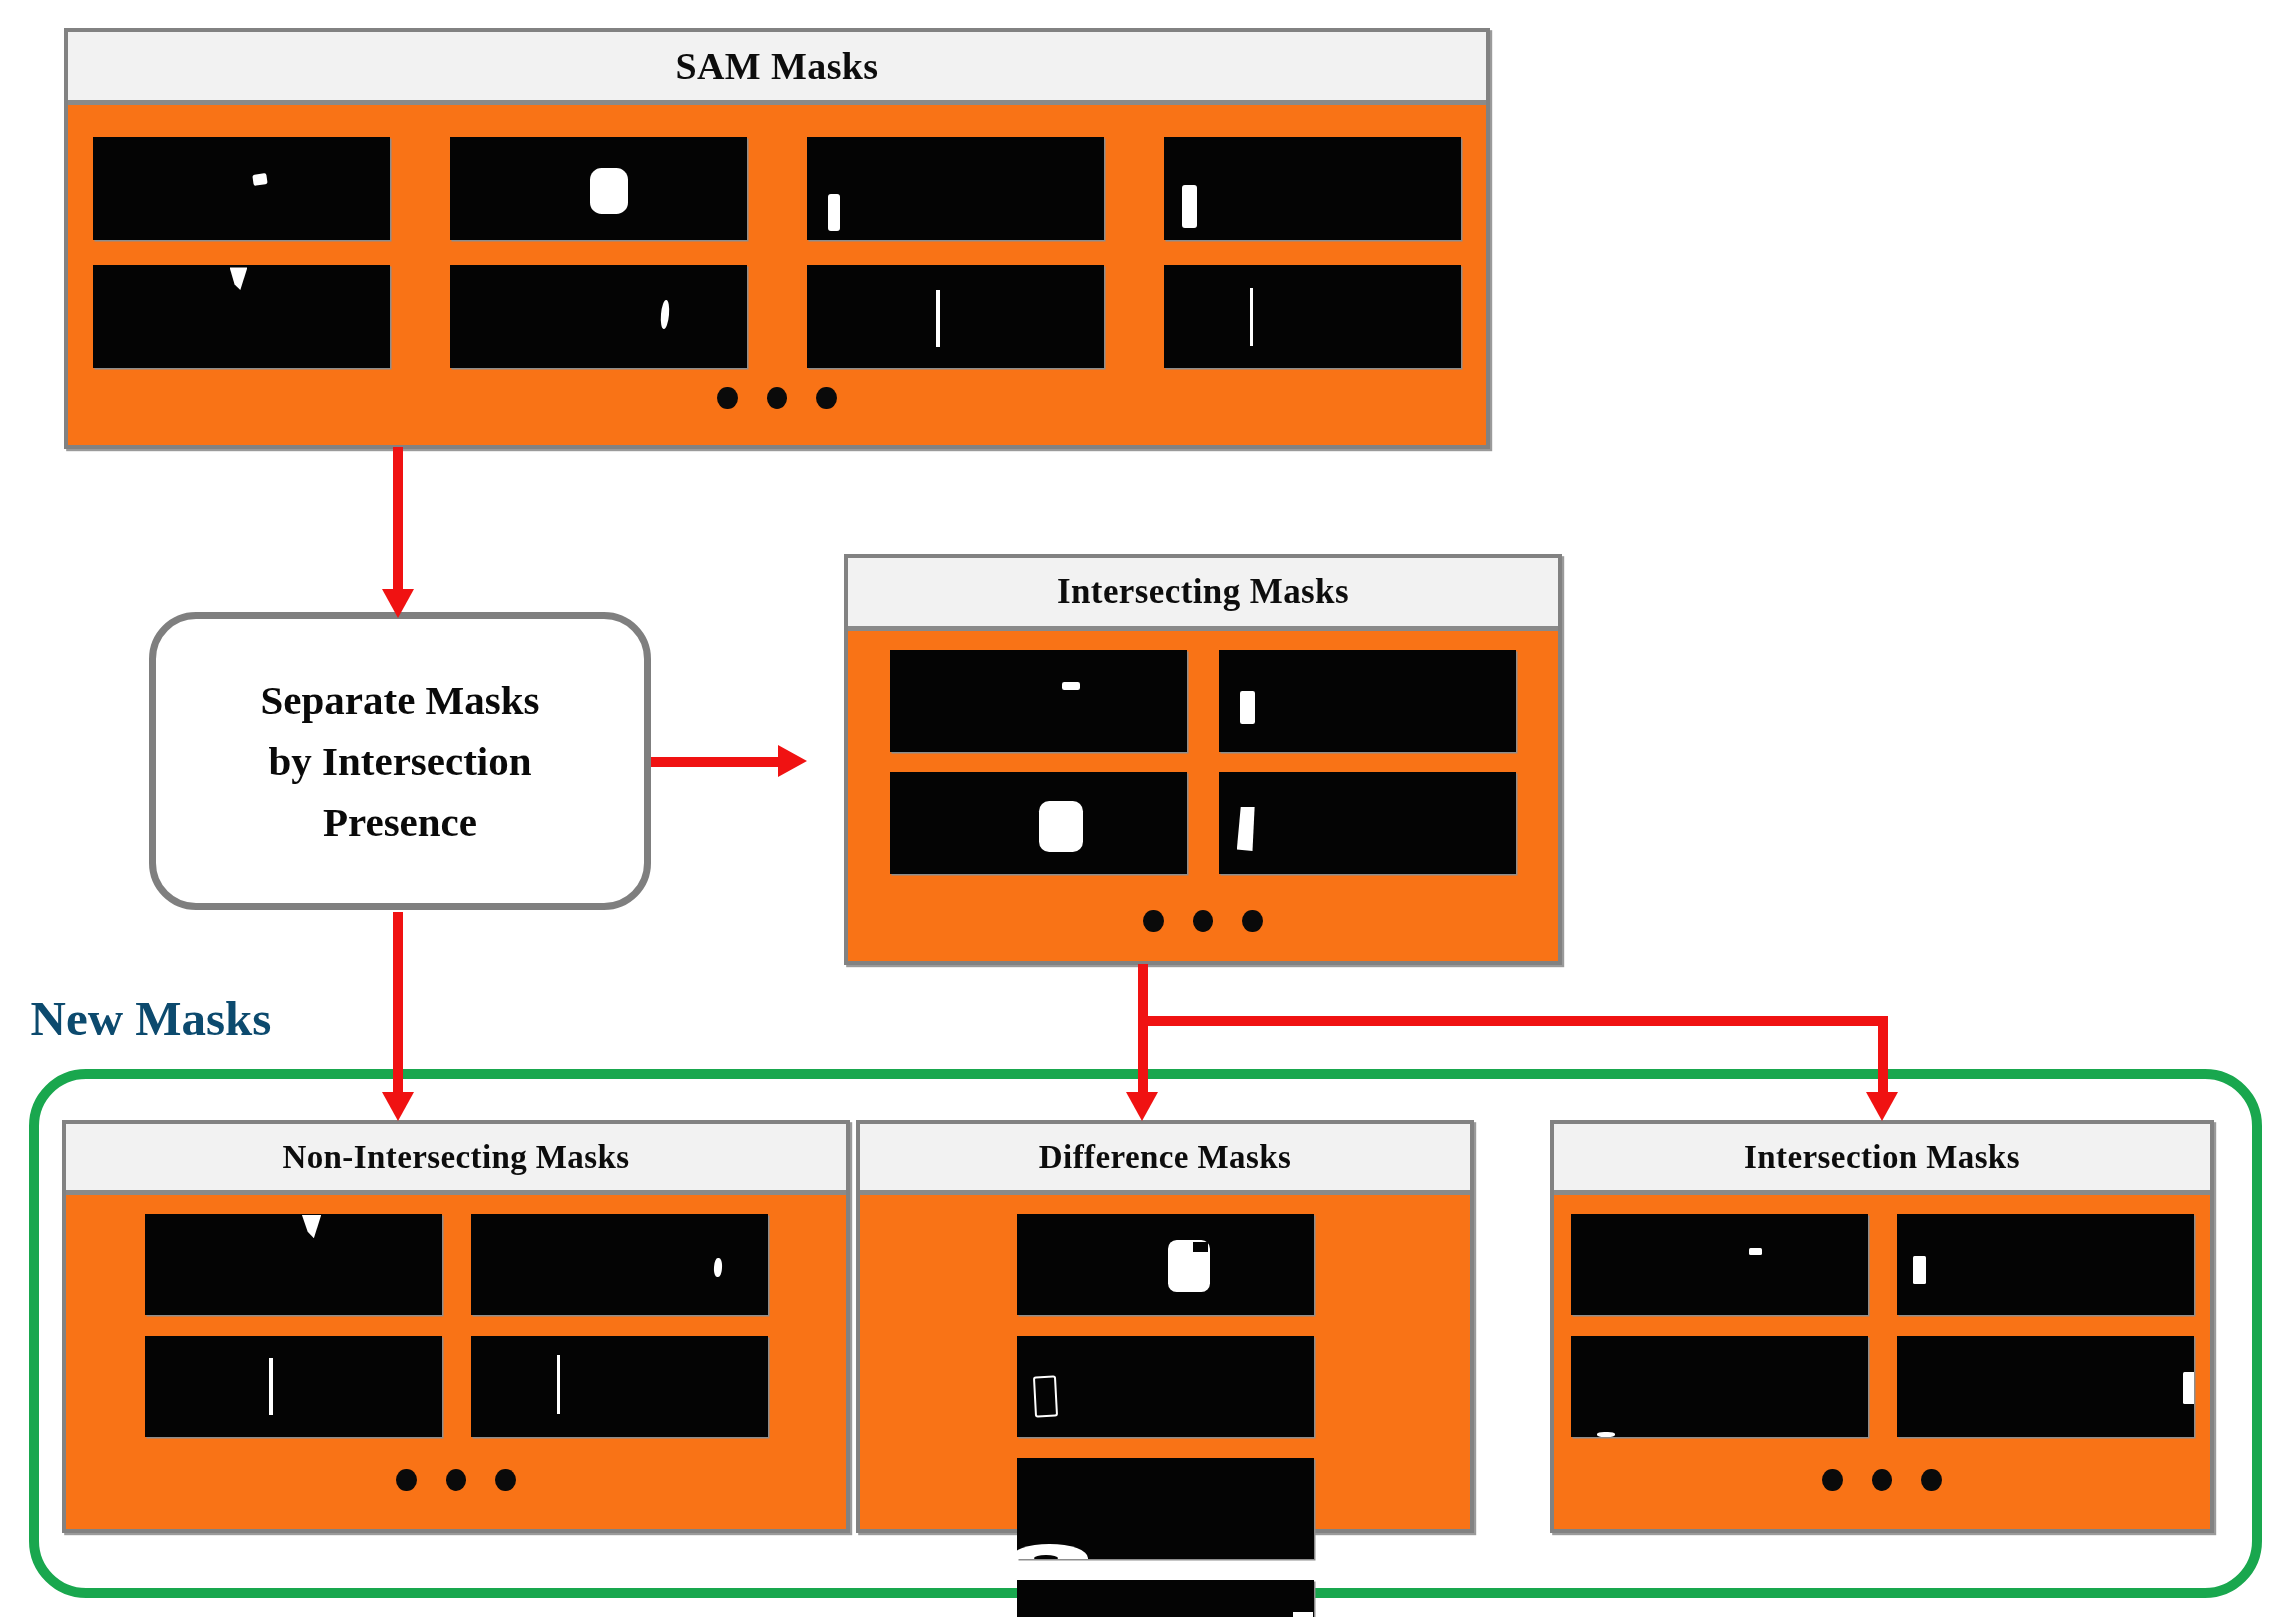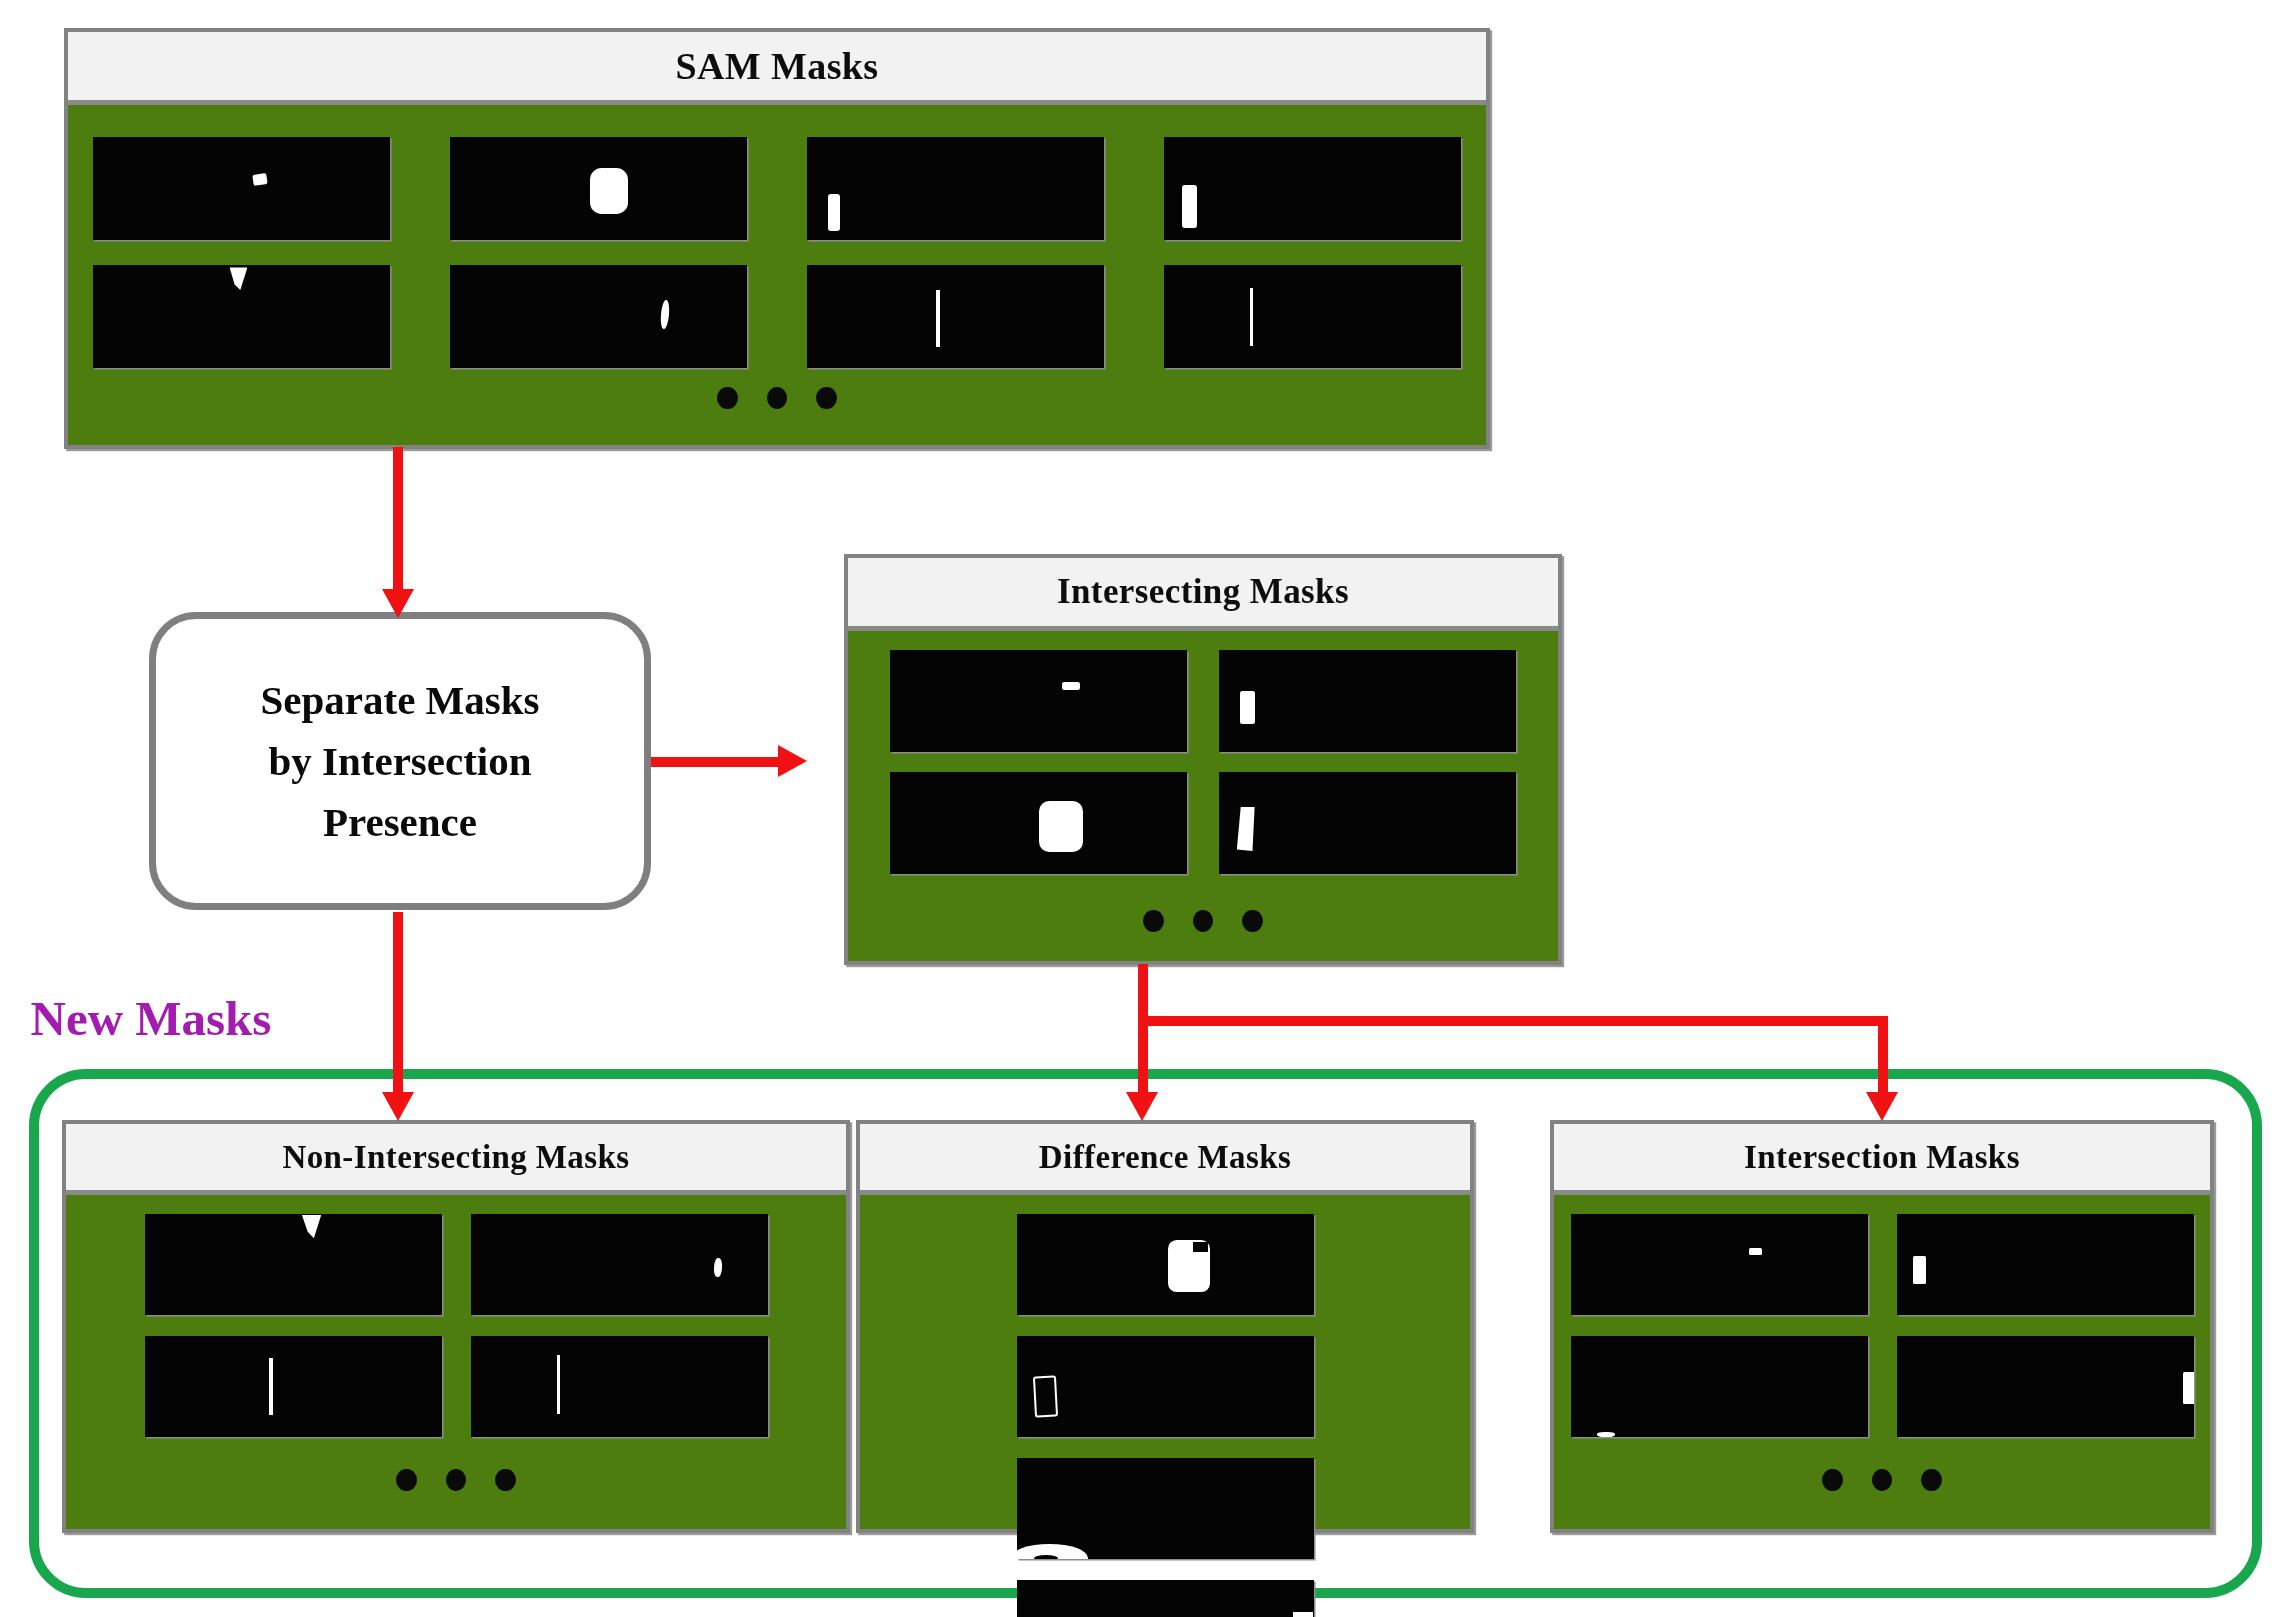--- a/index.html
+++ b/index.html
@@ -1,21 +1,21 @@
 <!DOCTYPE html>
 <html style="font-size:11.6px"><head>
 <meta charset="utf-8">
 <style>
   html,body { margin:0; padding:0; }
   body {
     width:2273px; height:1618px; position:relative; background:#ffffff;
     font-family:"Liberation Serif", serif; overflow:hidden;
   }
   .panel {
-    position:absolute; background:#4d7c0f; border:4.4px solid #828282;
+    position:absolute; background:#f97316; border:4.4px solid #828282;
     box-sizing:border-box; z-index:2;
     box-shadow:2.2px 2.2px 0 #9a9a9a;
   }
   .panel-header {
     border-bottom:5.1px solid #8a8a8a; display:flex; align-items:center; justify-content:center;
     font-weight:bold; color:#0d0d0d; box-sizing:border-box; background:#f2f2f2;
     letter-spacing:0.4px;
   }
   .mask-grid { display:flex; flex-wrap:wrap; justify-content:center; box-sizing:border-box; }
   .mask-thumb { background:#040404; position:relative; overflow:hidden; box-shadow:1.5px 1.5px 0 #8d8d8d; }
@@ -59,21 +59,21 @@
   }
 
   
   .new-masks-rect {
     position:absolute; left:29px; top:1069px; width:2233px; height:529px;
     border:10.2px solid #19a74e; border-radius:57px; box-sizing:border-box;
     background:transparent; z-index:1;
   }
   .new-masks-label {
     position:absolute; left:30.5px; top:990px; font-weight:bold; font-size:49px;
-    color:#a21caf; z-index:2;
+    color:#0c4a6e; z-index:2;
   }
 
   
   .arrow { position:absolute; background:#f01212; z-index:5; }
   .arrow-head { position:absolute; width:0; height:0; z-index:5; }
   .head-down { border-left:16.7px solid transparent; border-right:16.7px solid transparent; border-top:29px solid #f01212; }
   .head-right { border-top:16.7px solid transparent; border-bottom:16.7px solid transparent; border-left:29px solid #f01212; }
 </style>
 </head>
 <body>

